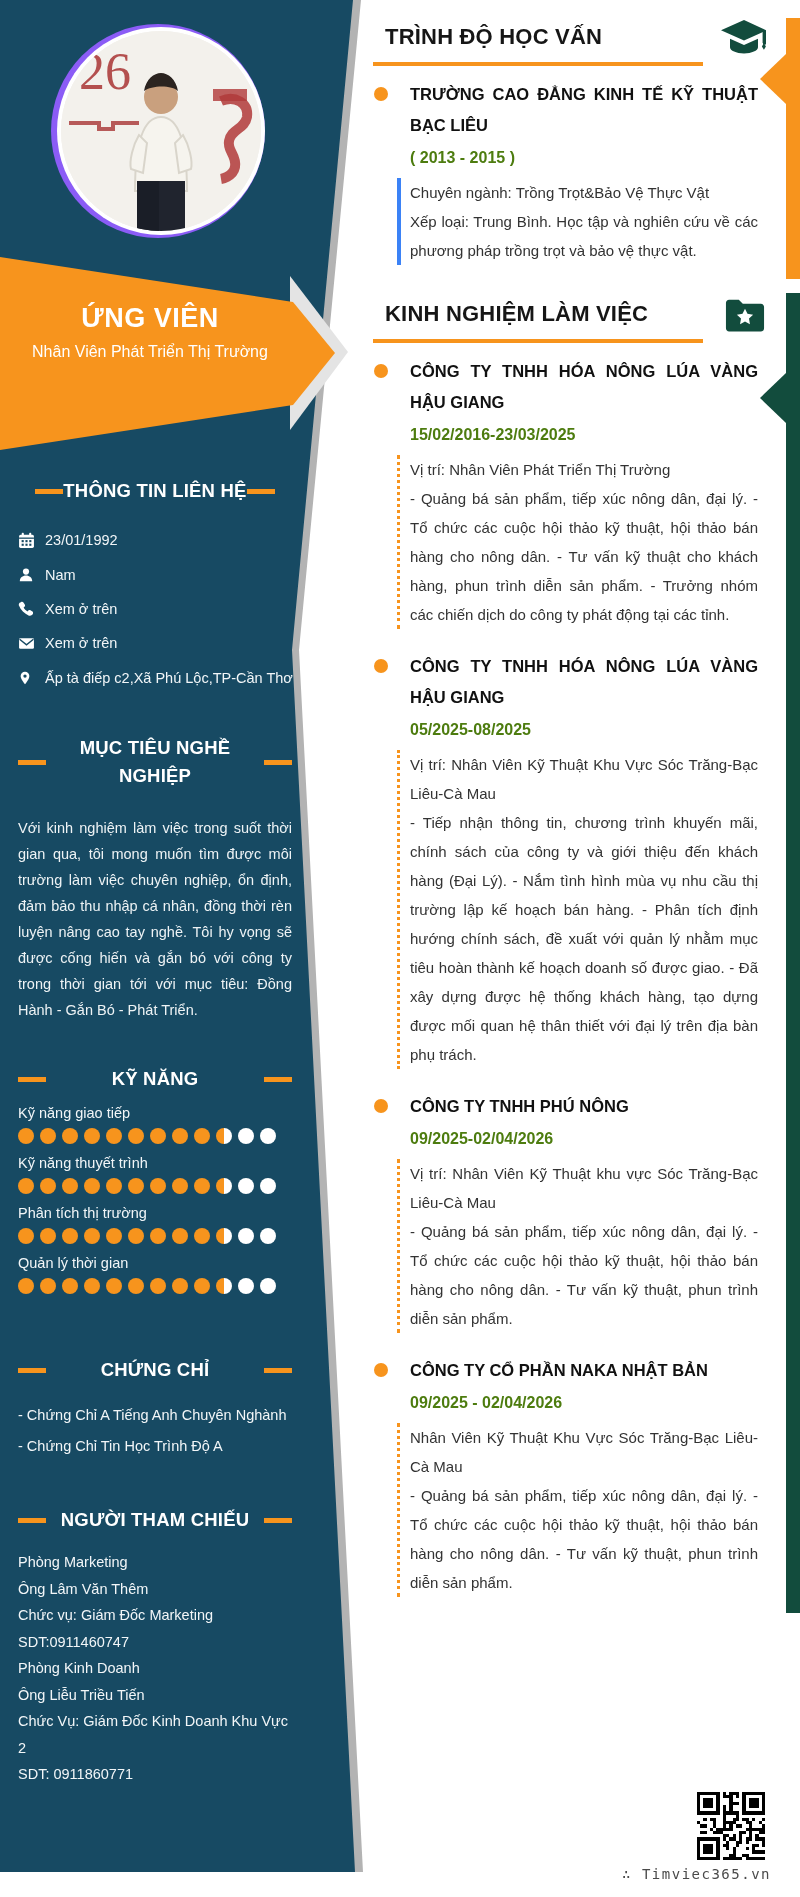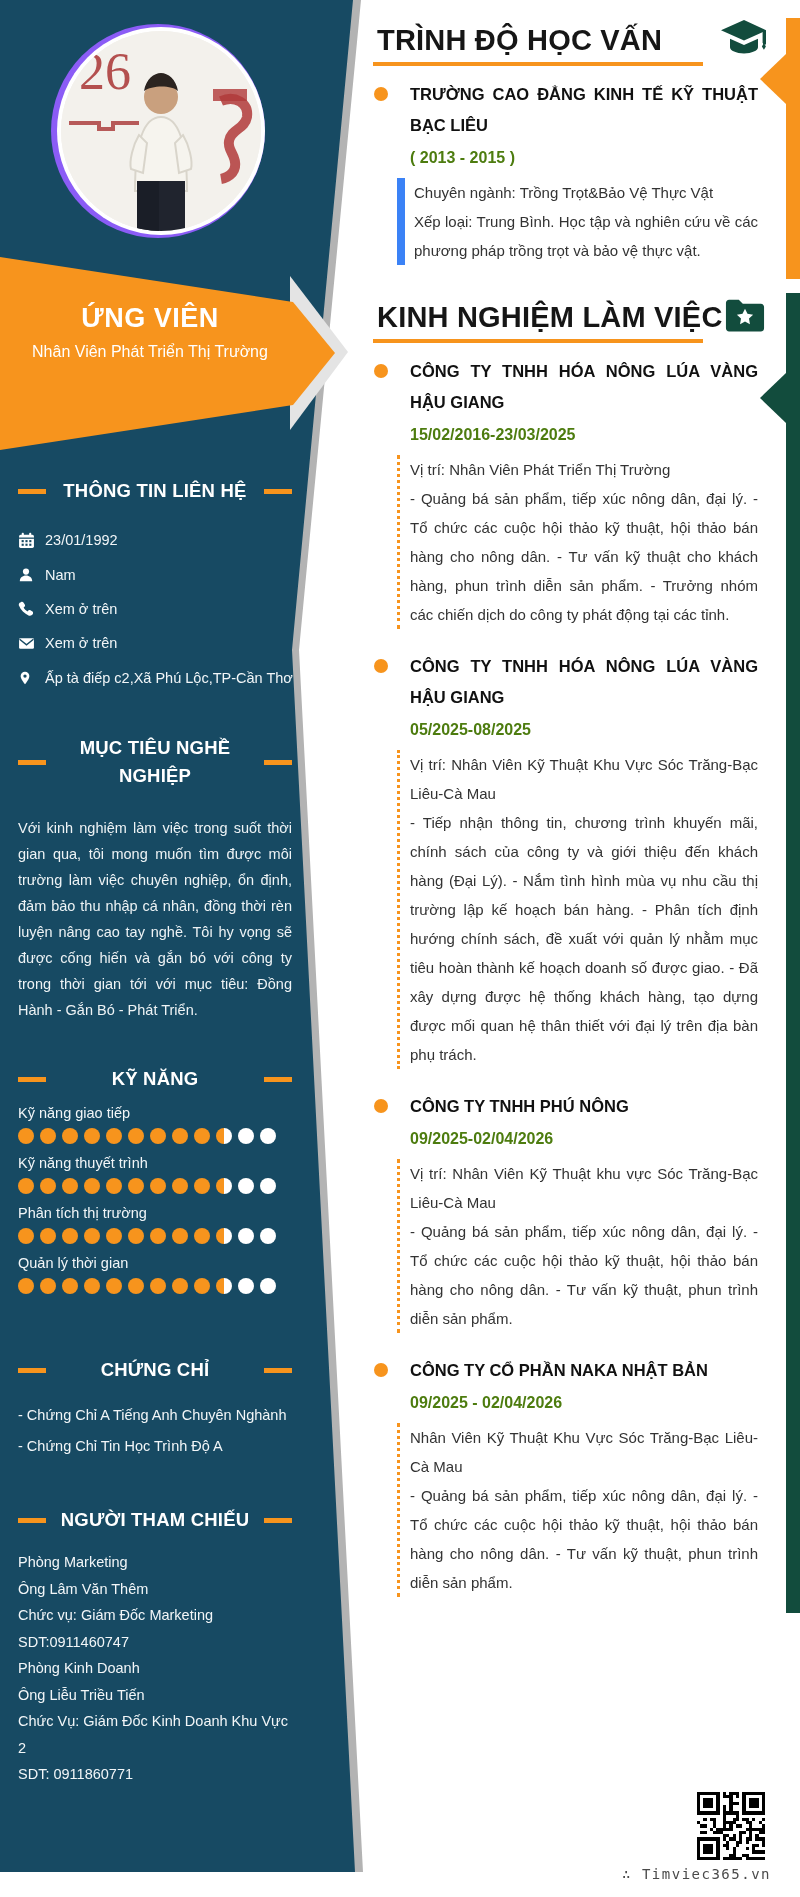--- a/index.html
+++ b/index.html
@@ -26,21 +26,21 @@
     display:flex;align-items:center;justify-content:center;}
   .photo-img{width:200px;height:200px;border-radius:50%;overflow:hidden;background:#f3f1ec;}
 
   
   .side-content{position:absolute;left:0;top:455px;width:310px;padding:0 18px;box-sizing:border-box;
     z-index:6;color:#ffffff;}
   .s-head{display:flex;align-items:center;justify-content:space-between;}
   .dash{width:28px;height:5px;background:#f7941d;flex:0 0 auto;}
   .s-head h3{margin:0;font-size:18.5px;font-weight:700;color:#ffffff;text-align:center;
     line-height:1.55;max-width:200px;letter-spacing:.2px;}
-  .contact-head{margin:22px 0 26px 0;}
+  .contact-head{margin:22px 0 26px 0;justify-content:center;}
   .c-row{display:flex;align-items:center;margin-bottom:18px;}
   .c-ico{width:27px;flex:0 0 auto;display:flex;align-items:center;}
   .c-txt{font-size:14.5px;white-space:nowrap;color:#f2f6f8;}
   .objective-head{margin:48px 0 24px 0;}
   .objective-text{font-size:14.5px;line-height:26px;text-align:justify;color:#eef3f5;}
   .skills-head{margin:42px 0 6px 0;}
   .skill-label{margin-top:11px;font-size:14.5px;color:#f2f6f8;}
   .dots{margin-top:7px;display:flex;}
   .dot{width:16px;height:16px;border-radius:50%;margin-right:6px;flex:0 0 auto;}
   .dot.full{background:#f7941d;}
@@ -48,37 +48,37 @@
   .dot.empty{background:#ffffff;}
   .cert-head{margin:62px 0 16px 0;}
   .cert-item{font-size:14.5px;line-height:31px;color:#f2f6f8;}
   .ref-head{margin:44px 0 14px 0;}
   .ref-line{font-size:14.5px;line-height:26.5px;color:#f2f6f8;}
 
   
   .main{position:absolute;left:373px;top:0;width:385px;z-index:6;}
   .section{position:relative;}
   .m-header{position:relative;}
-  .m-header h2{margin:4px;font-size:29px;font-weight:700;color:#161616;letter-spacing:.2px;}
+  .m-header h2{margin:12px;font-size:22px;font-weight:700;color:#161616;letter-spacing:.2px;}
   .underline{height:4px;background:#f7941d;width:330px;margin-top:5px;}
   .underline.wide{width:382px;}
   .h-icon{position:absolute;right:-10px;top:-6px;}
   
   .ribbon-bar{position:absolute;right:-42px;width:14px;z-index:5;}
   .ribbon-notch{position:absolute;right:-28px;width:0;height:0;
     border-top:25px solid transparent;border-bottom:25px solid transparent;z-index:5;}
   .rb-orange{background:#f7941d;} .rn-orange{border-right:26px solid #f7941d;}
   .rb-green{background:#124c3d;} .rn-green{border-right:26px solid #124c3d;}
 
   .entry{position:relative;padding-left:37px;margin-top:13px;}
   .bullet{position:absolute;left:1px;top:8px;width:14px;height:14px;border-radius:50%;background:#f7941d;}
   .e-name{font-size:16.5px;font-weight:700;color:#111111;line-height:31px;text-align:justify;}
   .e-period{font-size:16px;font-weight:700;color:#4d7c0f;line-height:31px;margin-top:1px;}
   .e-details{margin-left:-13px;margin-top:5px;border-left:3px dotted #f7941d;padding-left:10px;}
-  .e-details.solid{border-left:8px solid #3b82f6;padding-left:9px;}
+  .e-details.solid{border-left:4px solid #3b82f6;padding-left:9px;}
   .d-line,.d-desc{font-size:15px;line-height:29px;color:#333333;text-align:justify;}
   .sec-gap{margin-top:36px;}
   .info-text{margin:16px 0 0 12px;font-size:15.5px;color:#222222;}
   #sec-info{min-height:130px;}
 
   
   .qr{position:absolute;left:697px;top:1792px;width:68px;height:68px;z-index:6;}
   .footer-brand{position:absolute;right:29px;top:1866px;font-family:"DejaVu Sans Mono",monospace;
     font-size:14px;color:#4a4a4a;letter-spacing:1.5px;z-index:6;}
 </style>

